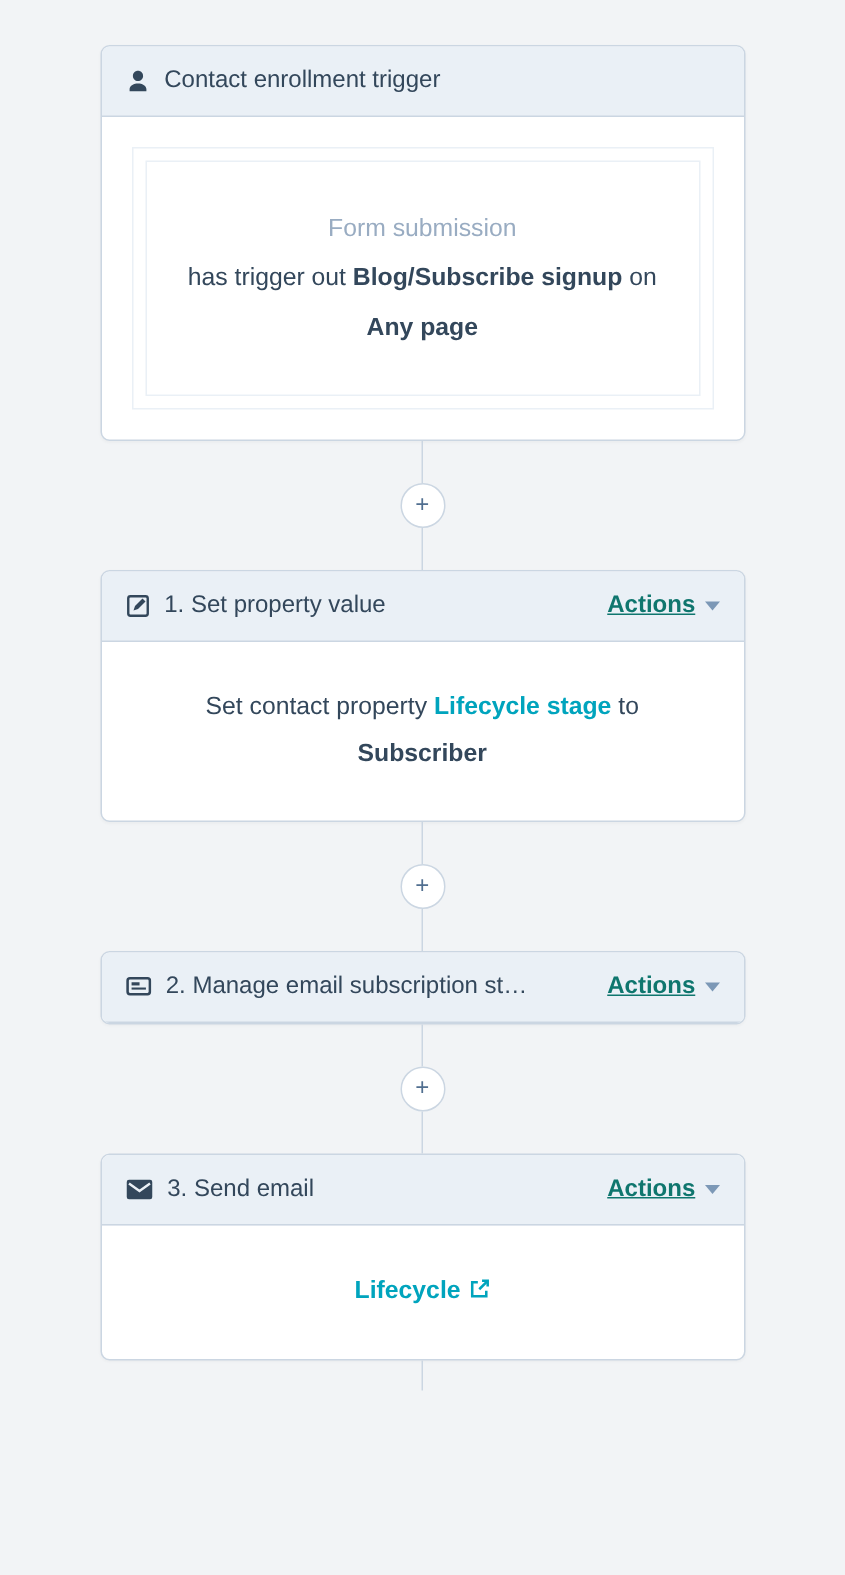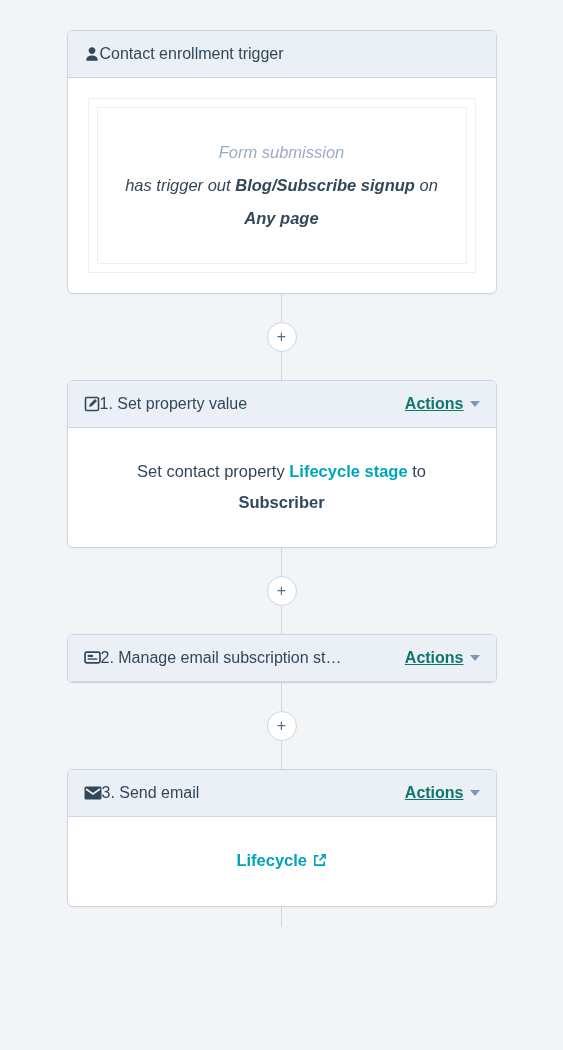--- a/index.html
+++ b/index.html
@@ -26,20 +26,21 @@
     background: #eaf0f6;
     border-bottom: 1px solid #cbd6e2;
     padding: 14px 16px;
     display: flex;
     align-items: center;
     justify-content: space-between;
   }
   .card-header-left {
     display: flex;
     align-items: center;
+    gap: 10px;
     overflow: hidden;
   }
   .card-title {
     font-size: 16px;
     color: #33475b;
     white-space: nowrap;
     overflow: hidden;
     text-overflow: ellipsis;
     max-width: 270px;
   }
@@ -75,21 +76,20 @@
   .trigger-frame {
     border: 1px solid #eaf0f6;
     padding: 8px;
   }
   .trigger-frame-inner {
     border: 1px solid #eaf0f6;
     padding: 28px 16px;
     text-align: center;
     font-size: 16.5px;
     line-height: 2.0;
-    font-style: italic;
   }
   .muted { color: #99acc2; }
   .bold { font-weight: 700; color: #33475b; }
   .link { color: #00a4bd; font-weight: 700; }
   .connector {
     display: flex;
     flex-direction: column;
     align-items: center;
   }
   .vline {

